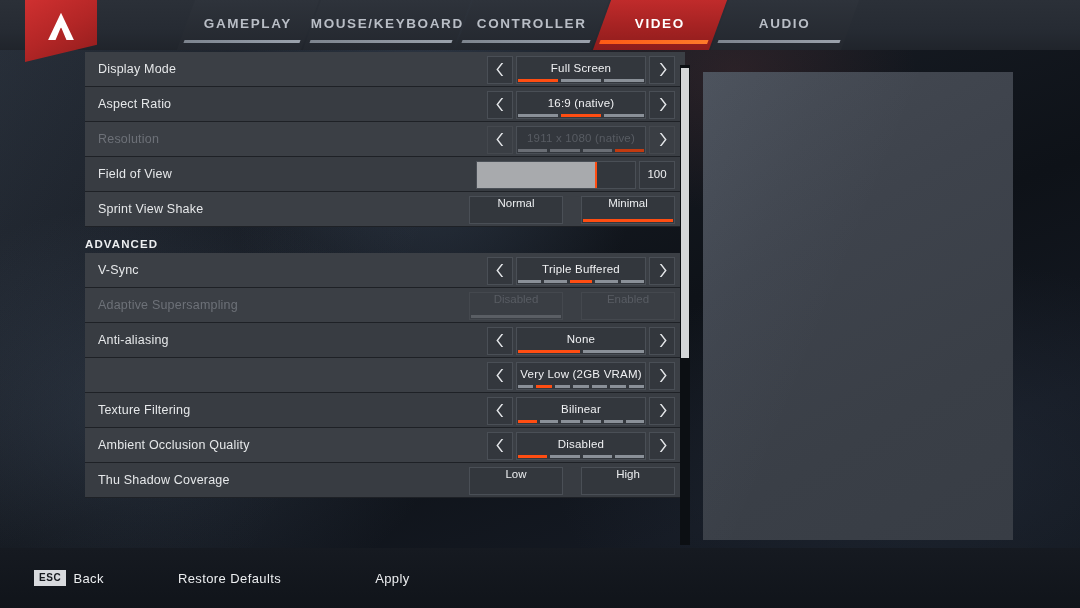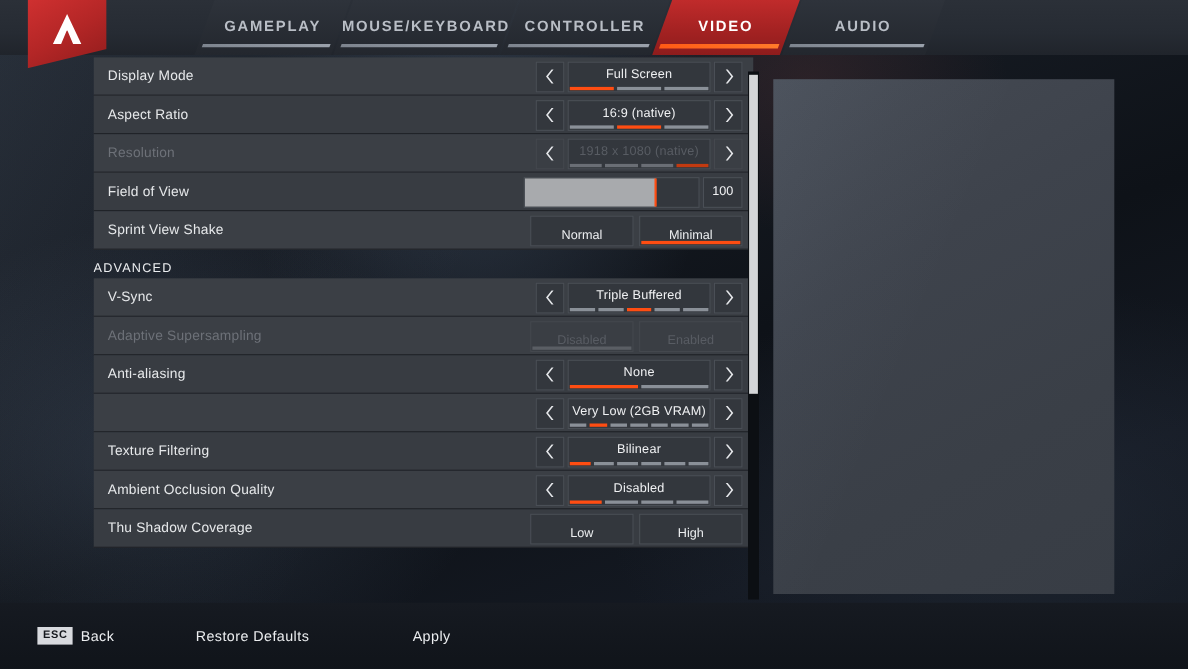--- a/index.html
+++ b/index.html
@@ -86,21 +86,21 @@
   .row.alt{ background:#383c42; }
   .row .lbl{
     color:#e6e8ea; font-size:12.5px; letter-spacing:.2px; flex:1;
   }
   .row.disabled .lbl{ color:#6d7178; }
   .section-head{
     height:26px; display:flex; align-items:flex-end;
     background:transparent; padding-left:0; border:none;
   }
   .section-head .lbl{
-    color:#eceef0; font-size:11.5px; font-weight:normal; letter-spacing:1.1px;
+    color:#eceef0; font-size:11.5px; font-weight:bold; letter-spacing:1.1px;
     padding-bottom:3px;
   }
 
   
   .ctrl{ position:absolute; right:10px; top:3px; height:29px; display:flex; align-items:center; }
 
   .arrow{
     width:26px; height:28px; background:#33373d; border:1px solid #4a4f56;
     display:flex; align-items:center; justify-content:center; cursor:pointer;
   }
@@ -131,23 +131,23 @@
   .slider .fill{ position:absolute; left:0; top:0; bottom:0; background:#a8aaad; }
   .slider .knob{ position:absolute; top:0; bottom:0; width:2px; background:#ff4d12; }
   .numbox{
     width:36px; height:28px; margin-left:3px; background:#33373d; border:1px solid #4a4f56;
     display:flex; align-items:center; justify-content:center;
   }
   .numbox span{ color:#f0f1f3; font-size:11.5px; padding-bottom:2px; }
 
   
   .opt{
-    width:94px; height:28px; margin-left:5px; position:relative;
+    width:94px; height:28px; margin-left:18px; position:relative;
     background:#33373d; border:1px solid #4a4f56;
-    display:flex; align-items:flex-end; justify-content:center; cursor:pointer;
+    display:flex; align-items:flex-start; justify-content:center; cursor:pointer;
   }
   .opt span{ color:#eceef0; font-size:11.5px; padding-bottom:3px; }
   .opt.sel:after{
     content:""; position:absolute; left:1px; right:1px; bottom:1px; height:3px; background:#ff4d12;
   }
   .row.disabled .opt{ background:#3a3e44; border-color:#44484e; }
   .row.disabled .opt span{ color:#585c63; }
   .row.disabled .opt.sel:after{ background:#5a5e64; }
 
   
@@ -267,21 +267,21 @@
     </div>
     <div class="row disabled">
       <div class="lbl">Resolution</div>
       <div class="ctrl">
         <div class="arrow">
           <svg viewBox="0 0 12 16">
             <path d="M9 1 L3.5 8 L9 15 L7 15 L1.5 8 L7 1 Z" fill="#e4e6e9"></path>
           </svg>
         </div>
         <div class="valbox">
-          <div class="vtxt">1918 x 1080 (native)</div>
+          <div class="vtxt">1911 x 1080 (native)</div>
           <div class="segbar">
             <i></i>
             <i></i>
             <i></i>
             <i class="on"></i>
           </div>
         </div>
         <div class="arrow">
           <svg viewBox="0 0 12 16">
             <path d="M3 1 L8.5 8 L3 15 L5 15 L10.5 8 L5 1 Z" fill="#e4e6e9"></path>

